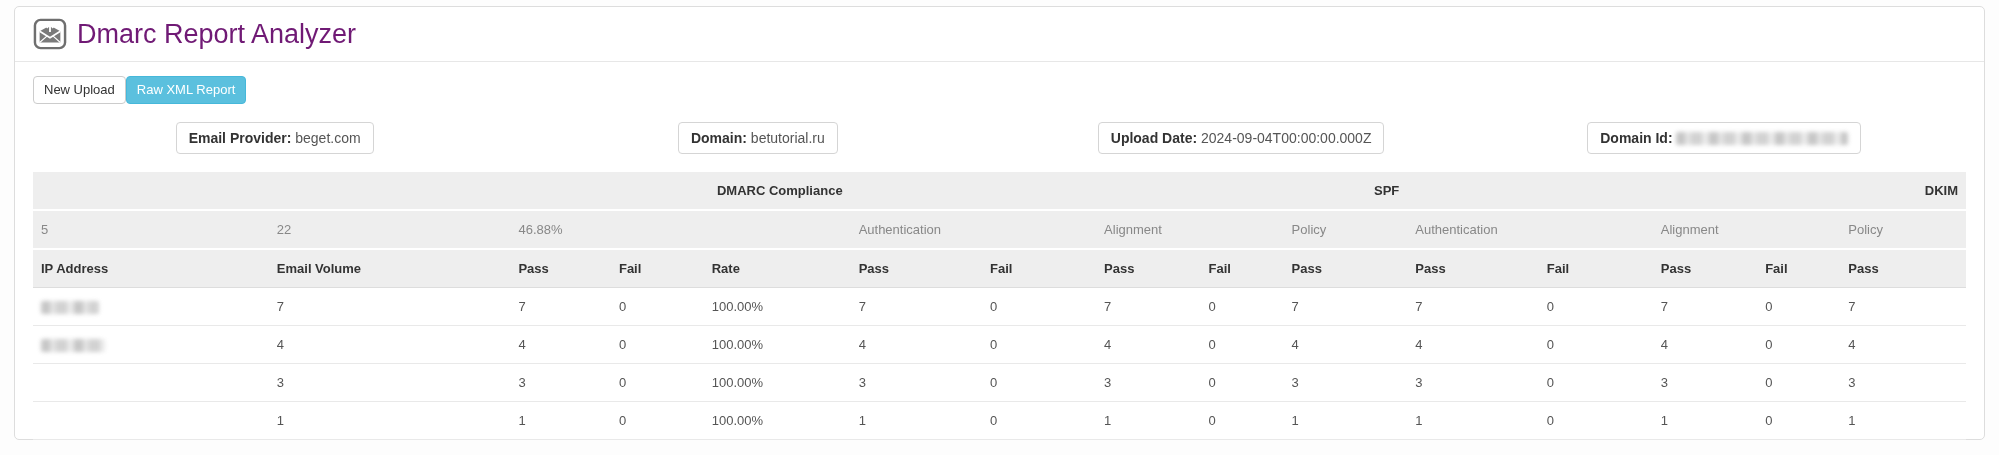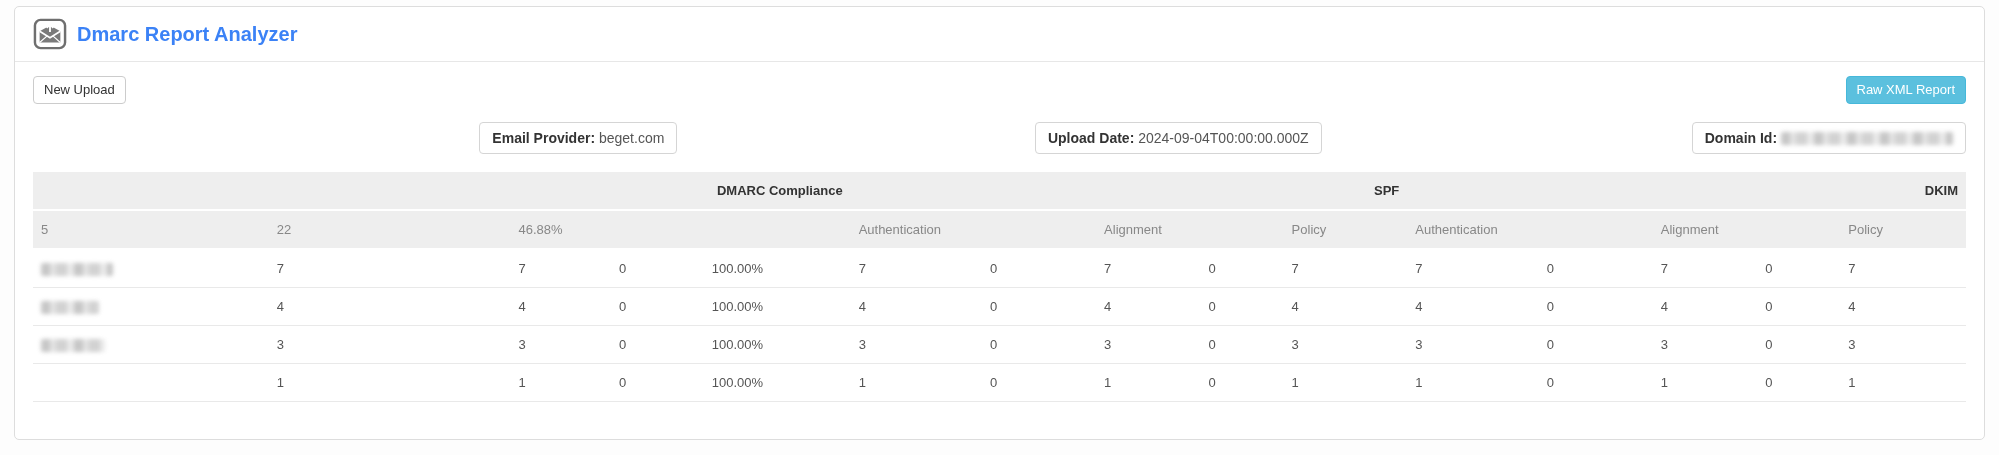--- a/index.html
+++ b/index.html
@@ -15,37 +15,37 @@
     border: 1px solid #ddd;
     border-radius: 5px;
   }
   
   .panel-header {
     display: flex; align-items: center; gap: 10px;
     padding: 11px 18px;
     border-bottom: 1px solid #e7e7e7;
   }
   .logo-icon { width: 34px; height: 32px; flex: 0 0 auto; }
-  .page-title { font-size: 20px; font-weight: 700; color: #3b82f6; }
+  .page-title { font-size: 27px; font-weight: 400; color: #701a75; }
   
   .panel-body { padding: 14px 18px 0 18px; }
-  .toolbar { display: flex; justify-content: space-between; align-items: flex-start; gap: 40px; }
+  .toolbar { display: flex; justify-content: flex-start; align-items: flex-start; }
   .btn {
     display: inline-block;
     font-size: 13px; line-height: 1.2;
     padding: 5px 10px;
     border-radius: 4px;
     cursor: pointer;
     white-space: nowrap;
   }
   .btn-default { background: #fff; border: 1px solid #ccc; color: #333; }
   .btn-info { background: #5bc0de; border: 1px solid #46b8da; color: #fff; }
   
   .info-row { display: flex; margin-top: 18px; }
-  .info-col { flex: 1 1 25%; text-align: right; }
+  .info-col { flex: 1 1 25%; text-align: center; }
   .info-box {
     display: inline-block;
     border: 1px solid #d5d5d5;
     border-radius: 4px;
     padding: 7px 12px;
     font-size: 14px;
     background: #fff;
   }
   .info-label { font-weight: 700; color: #333; }
   .info-value { color: #555; }
@@ -117,20 +117,26 @@
     <div class="toolbar">
       <button class="btn btn-default">New Upload</button>
       <button class="btn btn-info">Raw XML Report</button>
     </div>
 
     <div class="info-row">
       <div class="info-col">
         <div class="info-box">
           <span class="info-label">Email Provider:</span>
           <span class="info-value">beget.com</span>
+        </div>
+      </div>
+      <div class="info-col">
+        <div class="info-box">
+          <span class="info-label">Domain:</span>
+          <span class="info-value">betutorial.ru</span>
         </div>
       </div>
       <div class="info-col">
         <div class="info-box">
           <span class="info-label">Upload Date:</span>
           <span class="info-value">2024-09-04T00:00:00.000Z</span>
         </div>
       </div>
       <div class="info-col">
         <div class="info-box">
@@ -169,20 +175,37 @@
           <td>5</td>
           <td>22</td>
           <td colspan="3">46.88%</td>
           <td colspan="2">Authentication</td>
           <td colspan="2">Alignment</td>
           <td>Policy</td>
           <td colspan="2">Authentication</td>
           <td colspan="2">Alignment</td>
           <td>Policy</td>
         </tr>
+        <tr class="cols-row">
+          <th>IP Address</th>
+          <th>Email Volume</th>
+          <th>Pass</th>
+          <th>Fail</th>
+          <th>Rate</th>
+          <th>Pass</th>
+          <th>Fail</th>
+          <th>Pass</th>
+          <th>Fail</th>
+          <th>Pass</th>
+          <th>Pass</th>
+          <th>Fail</th>
+          <th>Pass</th>
+          <th>Fail</th>
+          <th>Pass</th>
+        </tr>
 
         <tr class="data-row">
           <td><span class="redacted"></span></td>
           <td>7</td>
           <td>7</td>
           <td>0</td>
           <td>100.00%</td>
           <td>7</td>
           <td>0</td>
           <td>7</td>

